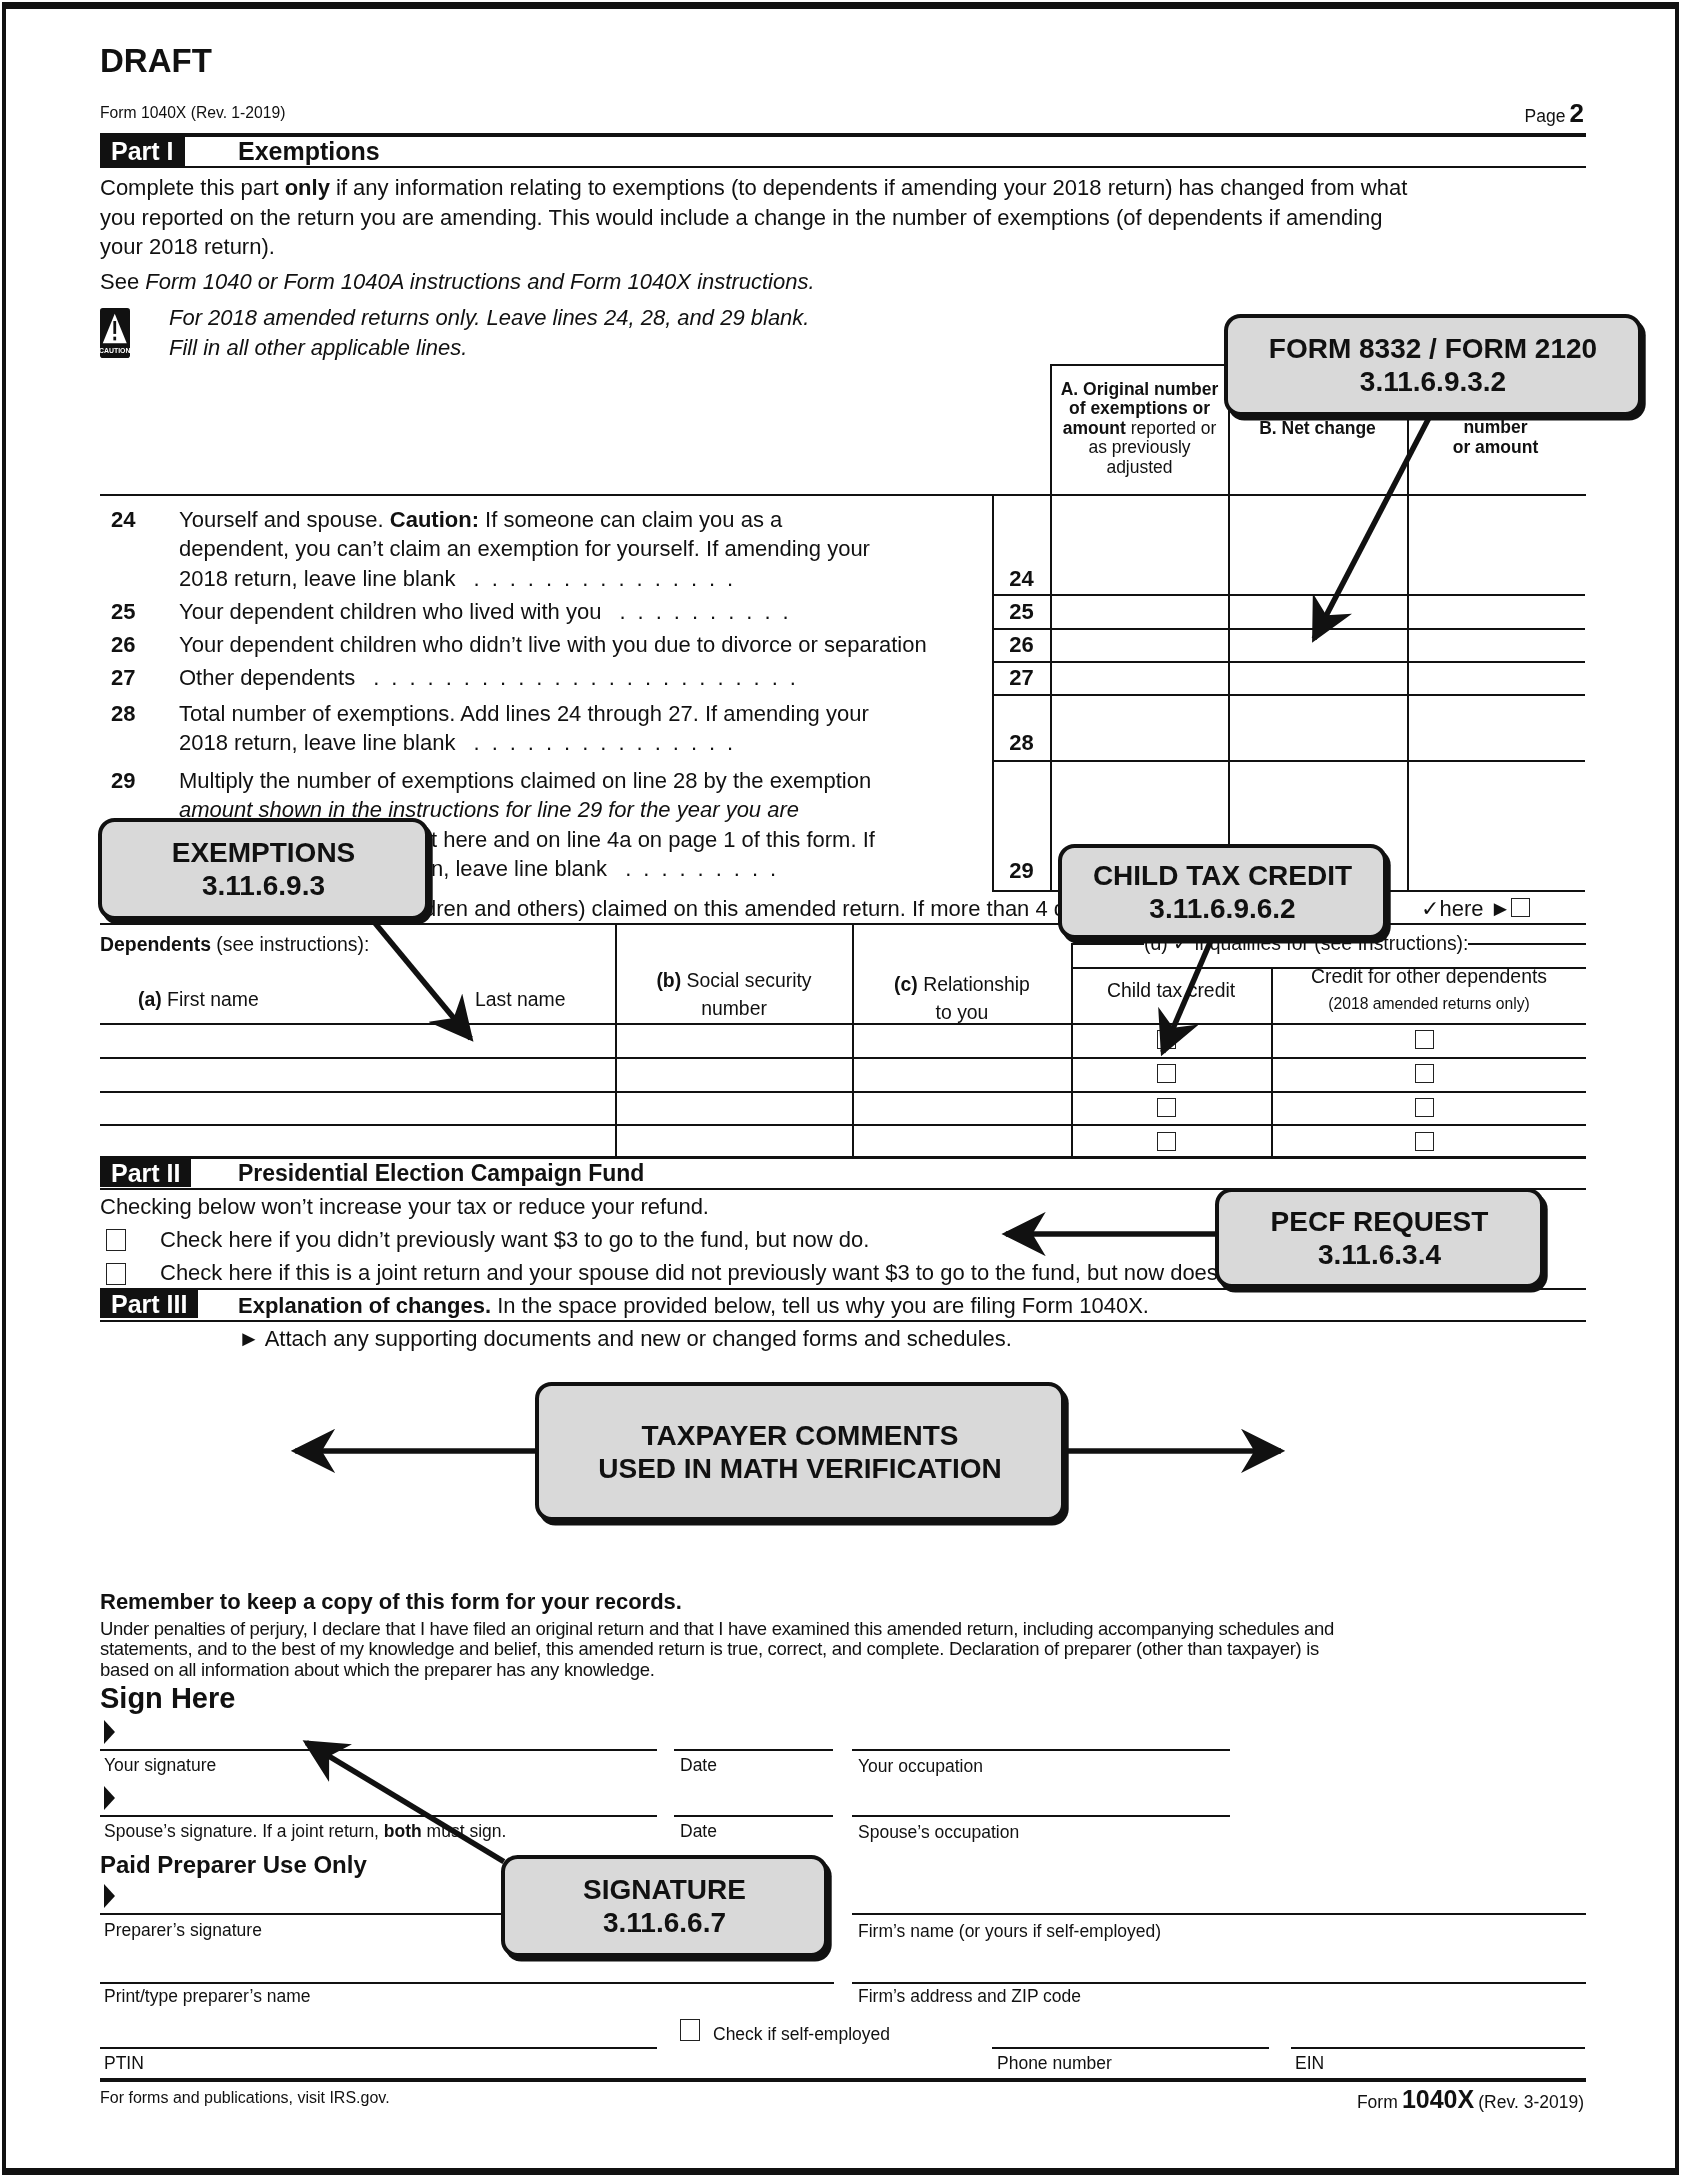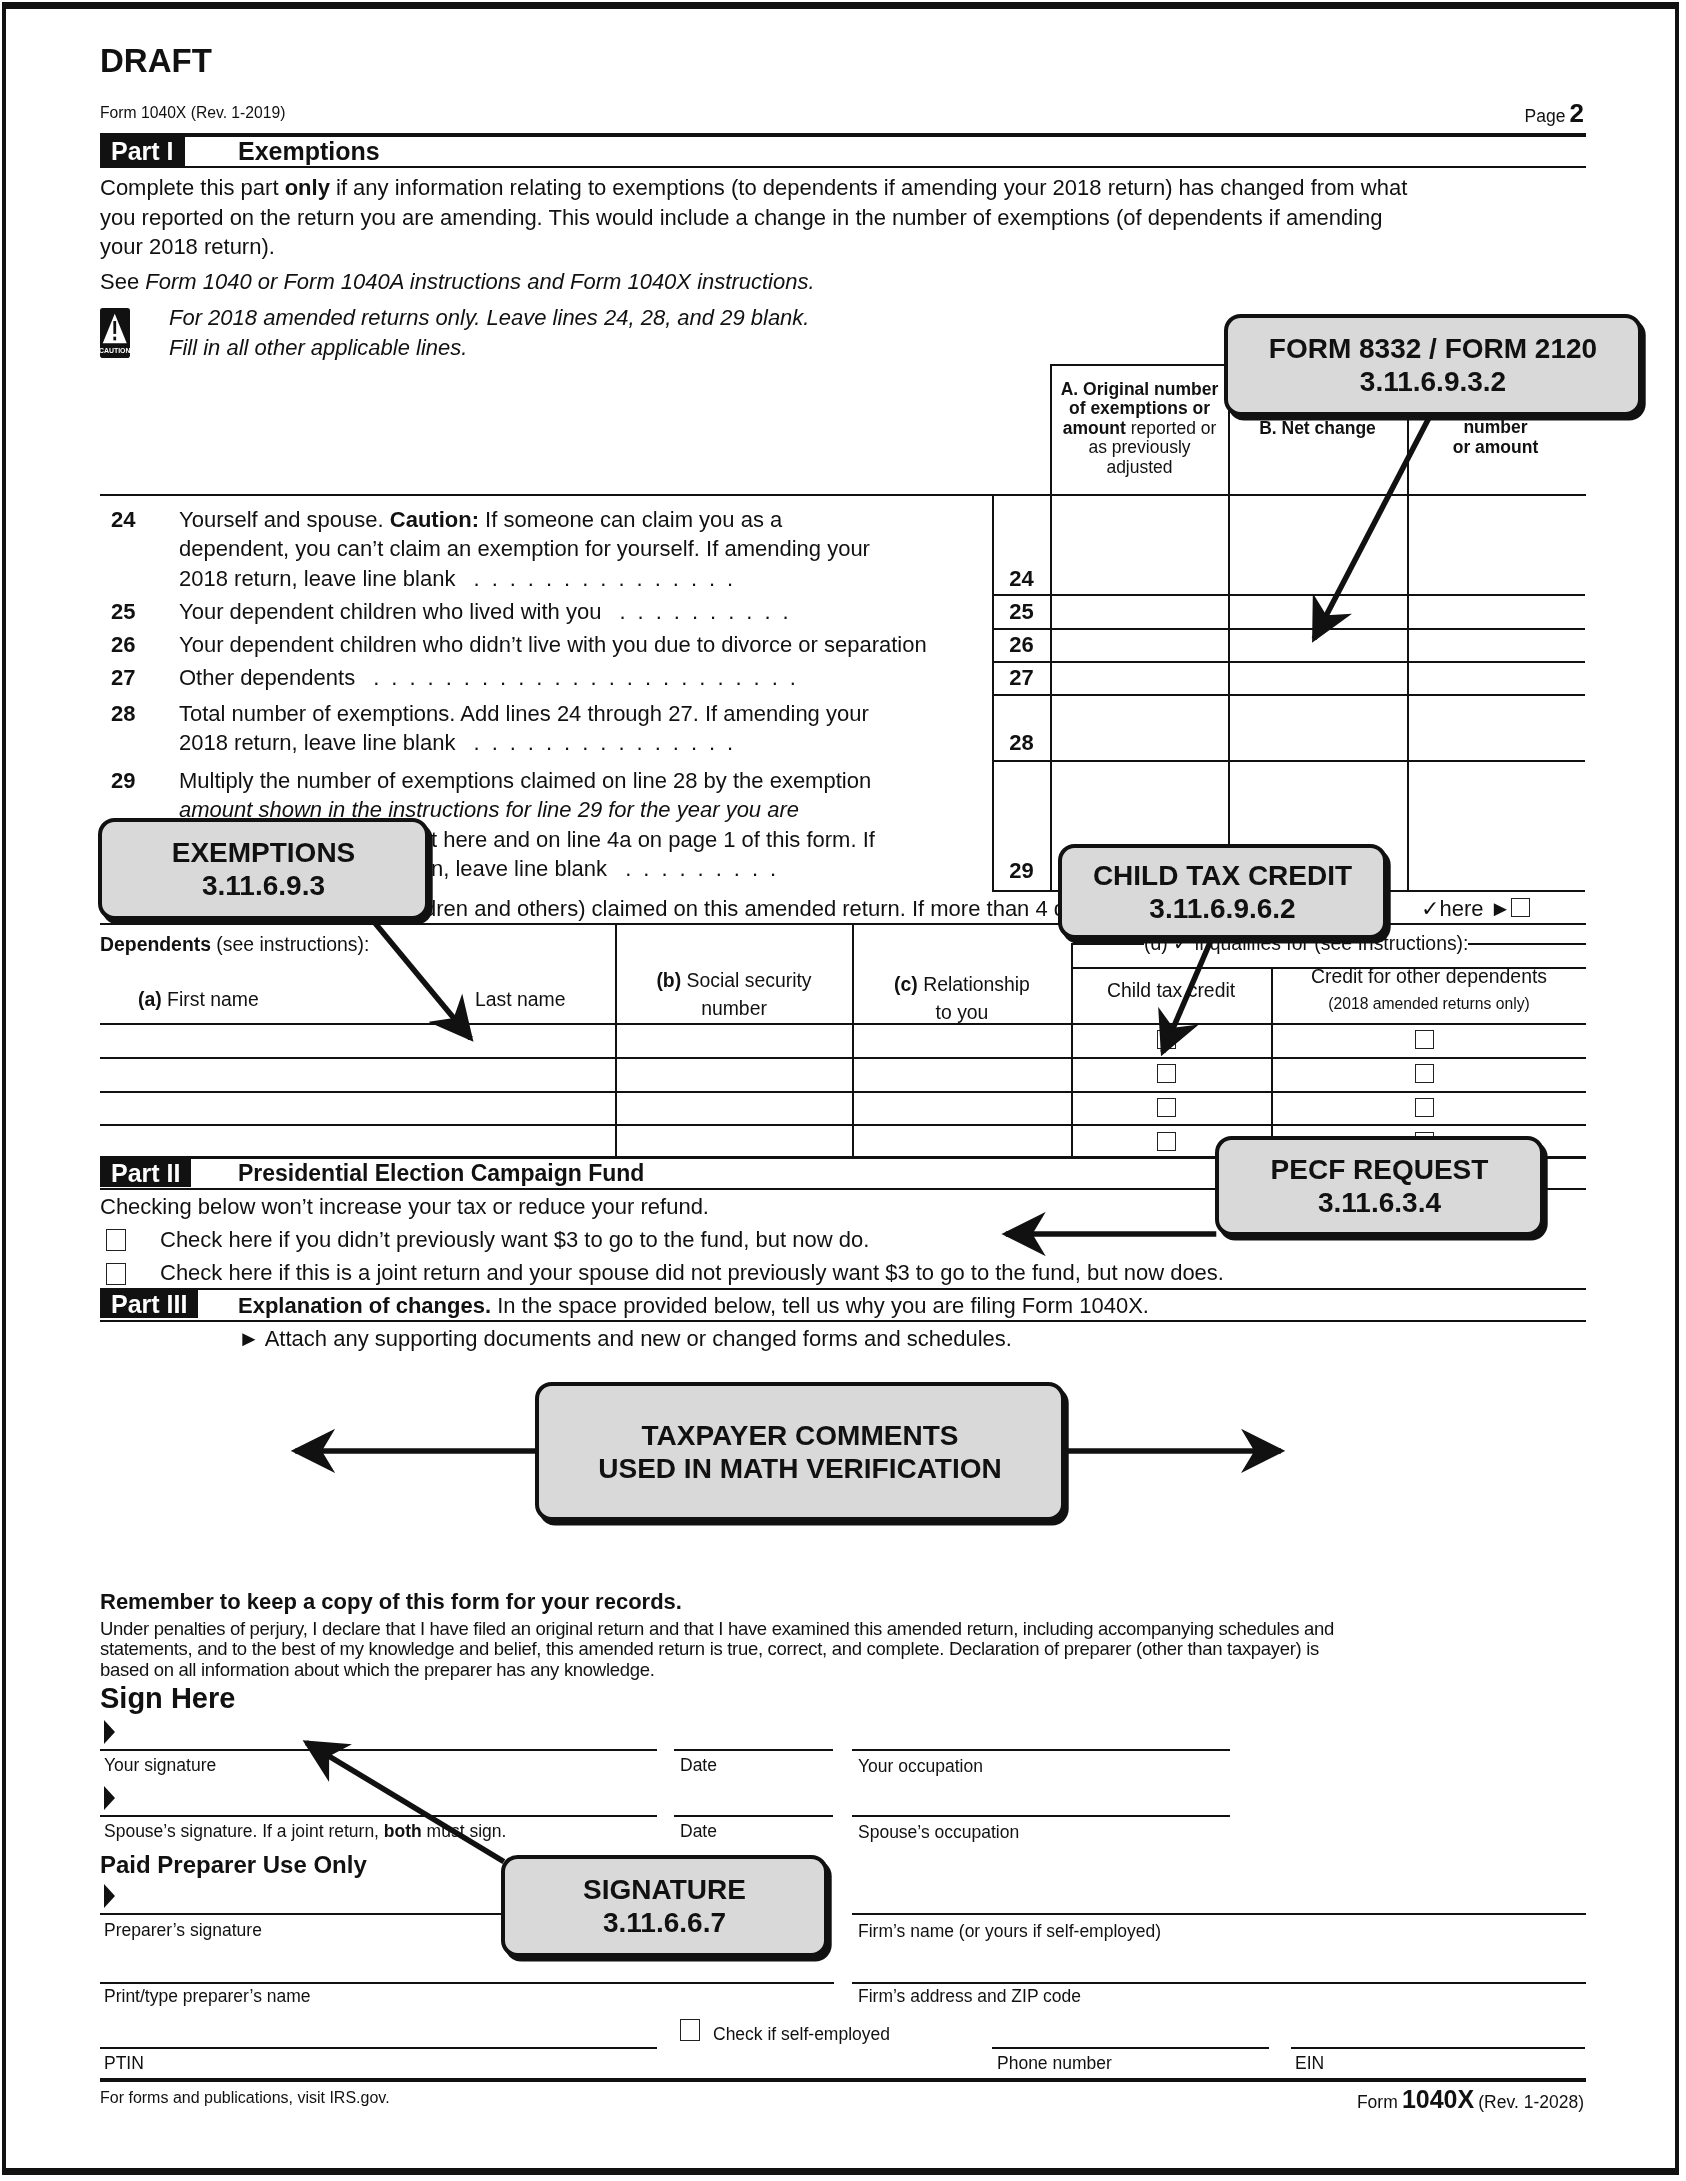--- a/index.html
+++ b/index.html
@@ -238,21 +238,21 @@
 <div class="abs" style="left:1291px;top:2012px;width:294px;height:35px;"></div>
 <div class="lbl" style="left:104px;top:2053px;">PTIN</div>
 <div class="lbl" style="left:997px;top:2053px;">Phone number</div>
 <div class="lbl" style="left:1295px;top:2053px;">EIN</div>
 
 <div class="hr" style="left:100px;top:2078px;width:1486px;height:3.7px;"></div>
 <div class="t" style="left:100px;top:2089px;font-size:16px;">For forms and publications, visit IRS.gov.</div>
 <div class="t" style="right:102px;top:2085px;">
   <span style="font-size:17.5px;margin-left:29px;">Form</span>
   <span style="font-size:25px;font-weight:bold;">1040X</span>
-  <span style="font-size:17.5px;">(Rev. 1-2028)</span>
+  <span style="font-size:17.5px;">(Rev. 3-2019)</span>
 </div>
 
 <svg class="arrows" width="1686" height="2182" viewBox="0 0 1827 2364">
   <defs>
     <marker id="ah" viewBox="0 0 20 20" refX="18" refY="10" markerWidth="8" markerHeight="8" orient="auto-start-reverse">
       <path d="M0,0 L20,10 L0,20 L6,10 Z" fill="#111"></path>
     </marker>
   </defs>
   <line x1="1555" y1="440" x2="1424" y2="692" stroke="#111" stroke-width="6" marker-end="url(#ah)"></line>
   <line x1="398" y1="990" x2="510" y2="1125" stroke="#111" stroke-width="6" marker-end="url(#ah)"></line>
@@ -268,21 +268,21 @@
     <div>3.11.6.9.3.2</div>
 </div>
 <div class="callout" style="left:98px;top:818px;width:323px;height:94px;">
   <div>EXEMPTIONS</div>
     <div>3.11.6.9.3</div>
 </div>
 <div class="callout" style="left:1058px;top:844px;width:321px;height:87px;">
   <div>CHILD TAX CREDIT</div>
     <div>3.11.6.9.6.2</div>
 </div>
-<div class="callout" style="left:1215px;top:1136px;width:321px;height:92px;">
+<div class="callout" style="left:1215px;top:1188px;width:321px;height:92px;">
   <div>PECF REQUEST</div>
     <div>3.11.6.3.4</div>
 </div>
 <div class="callout" style="left:535px;top:1382px;width:522px;height:131px;">
   <div>TAXPAYER COMMENTS</div>
     <div>USED IN MATH VERIFICATION</div>
 </div>
 <div class="callout" style="left:501px;top:1855px;width:319px;height:94px;">
   <div>SIGNATURE</div>
     <div>3.11.6.6.7</div>

